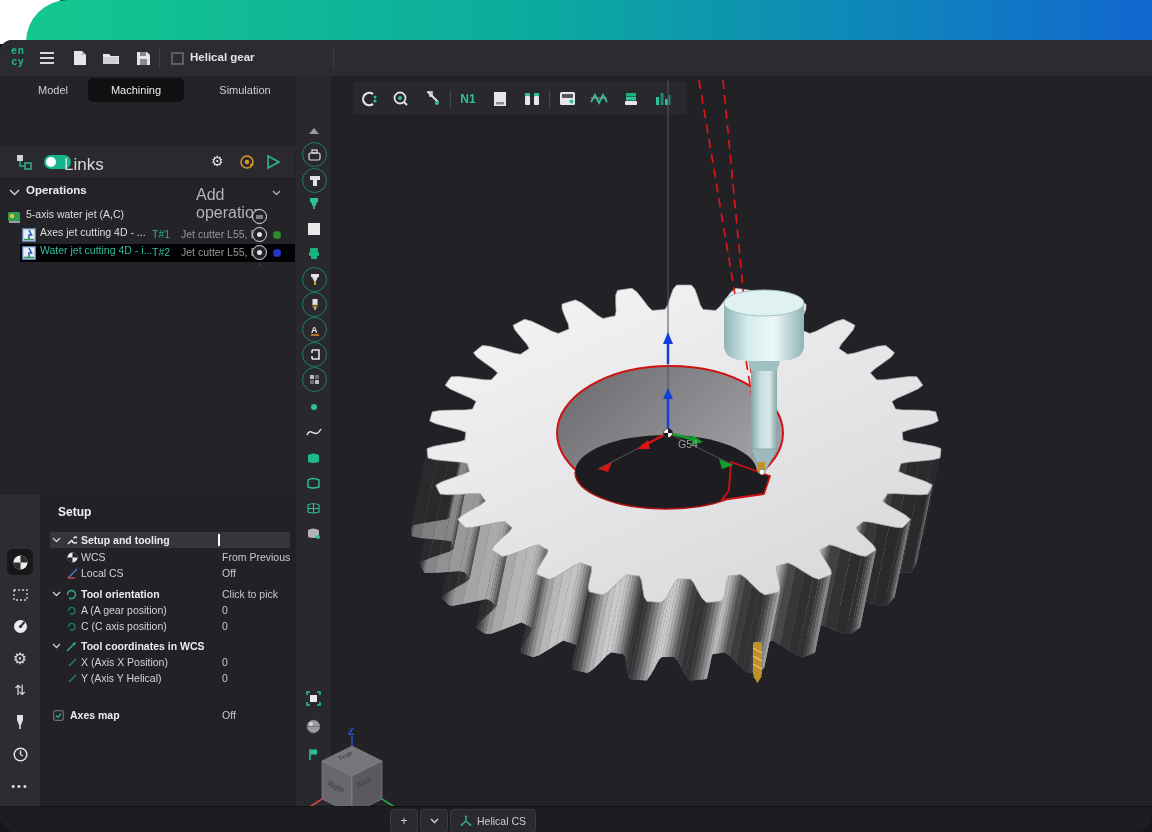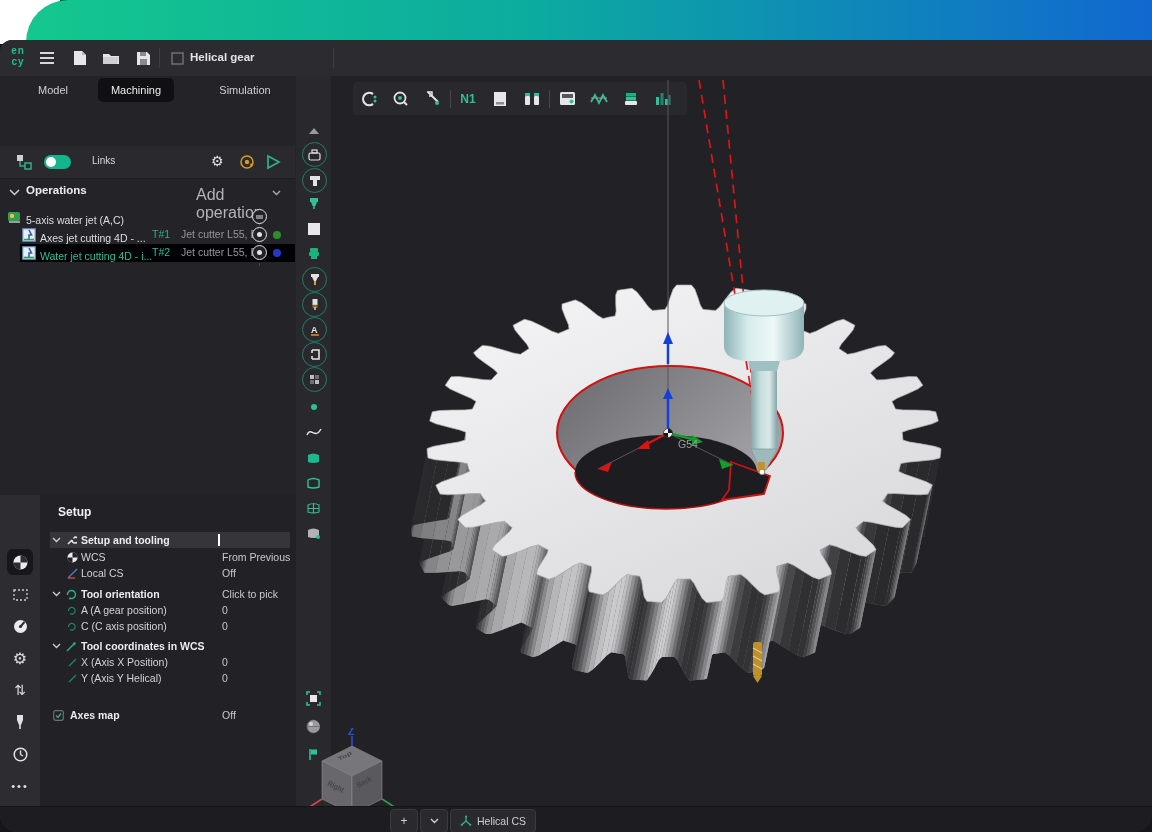--- a/index.html
+++ b/index.html
@@ -13,28 +13,28 @@
   #titlebar{left:0;top:0;right:0;height:36px;background:#2c2c30;border-bottom:1px solid #1a1a1d;}
   #logo{left:5px;top:5px;width:26px;height:26px;color:#1fbf92;font-weight:bold;font-size:10px;line-height:11px;letter-spacing:1px;text-align:center;}
   .tb-icon{top:7px;width:22px;height:22px;display:flex;align-items:center;justify-content:center;color:#d8d8da;}
   .tb-sep{top:8px;width:1px;height:20px;background:#3d3d42;}
   #doc-tab-label{color:#e3e3e5;font-size:11.5px;font-weight:bold;}
   
   #left-panel{left:0;top:36px;width:296px;bottom:0;background:#242428;border-right:4px solid #ffffff;}
   .tab{top:2px;height:24px;line-height:24px;text-align:center;font-size:11px;color:#cfcfd2;border-radius:5px;}
   .tab.active{background:#101013;color:#ececee;}
   #links-row{left:0;top:70px;width:295px;height:32px;background:#2a2a2e;border-bottom:1px solid #1c1c1f;}
-  #links-label{left:92px;top:9px;font-size:10px;color:#d8d8da;}
+  #links-label{left:64px;top:9px;font-size:17px;color:#d8d8da;}
   #links-toggle{left:44px;top:9px;width:27px;height:14px;background:#14b58c;border-radius:8px;}
   #links-toggle .knob{position:absolute;left:2px;top:2px;width:10px;height:10px;background:#ffffff;border-radius:50%;}
   #ops-header{left:0;top:104px;width:295px;height:24px;}
   #ops-title{left:26px;top:4px;font-size:11.5px;font-weight:bold;color:#ececee;}
   #add-op{left:196px;top:6px;font-size:16px;color:#b4b4b8;}
   .op-row{left:0;width:295px;height:18px;font-size:10.5px;color:#dededf;}
-  .op-row .nm{position:absolute;top:6px;white-space:nowrap;text-align:center;}
+  .op-row .nm{position:absolute;top:0;white-space:nowrap;text-align:center;}
   .op-row .tno{position:absolute;left:152px;top:2px;color:#2fae8f;}
   .op-row .tds{position:absolute;left:181px;top:2px;color:#97979b;white-space:nowrap;}
   #op-row-3 .hl{position:absolute;left:20px;top:0;width:275px;height:18px;background:#020205;}
   #op-row-3 .nm,#op-row-3 .tno{color:#2fbf9a;}
   .op-circle{position:absolute;left:252px;top:1px;width:13px;height:13px;border:1.5px solid #e2e2e4;border-radius:50%;background:#232327;display:flex;align-items:center;justify-content:center;}
   .op-dot{position:absolute;left:273px;top:5px;width:8px;height:8px;border-radius:50%;}
   #ops-redline{left:259px;top:132px;width:0;height:58px;border-left:1.5px dashed #c01414;}
   
   #left-rail{left:0;top:419px;width:40px;bottom:0;background:#2d2d31;border-right:1px solid #1a1a1d;}
   .lrail-ic{left:7px;width:26px;height:26px;display:flex;align-items:center;justify-content:center;color:#dcdcde;}
@@ -109,21 +109,21 @@
         <svg width="13" height="13">
             <rect x="1" y="1" width="11" height="11" fill="none" stroke="#6e6e73" stroke-width="1.5"></rect>
           </svg>
       </div>
       <div class="abs" style="left:190px;top:11px" id="doc-tab-label">Helical gear</div>
       <div class="abs tb-sep" style="left:333px"></div>
     </div>
 
     <div class="abs" id="left-panel">
       <div class="abs tab" style="left:6px;width:94px">Model</div>
-      <div class="abs tab active" style="left:98px;width:76px">Machining</div>
+      <div class="abs tab active" style="left:88px;width:96px">Machining</div>
       <div class="abs tab" style="left:198px;width:94px">Simulation</div>
 
       <div class="abs" id="links-row">
         <div class="abs" style="left:16px;top:8px">
           <svg width="16" height="16">
               <rect x="1" y="1" width="6" height="6" fill="#cfd0d3"></rect>
               <path d="M4 7v5h5" stroke="#2fae8f" stroke-width="1.5" fill="none"></path>
               <rect x="9" y="9" width="6" height="6" fill="none" stroke="#2fae8f" stroke-width="1.5"></rect>
             </svg>
         </div>

